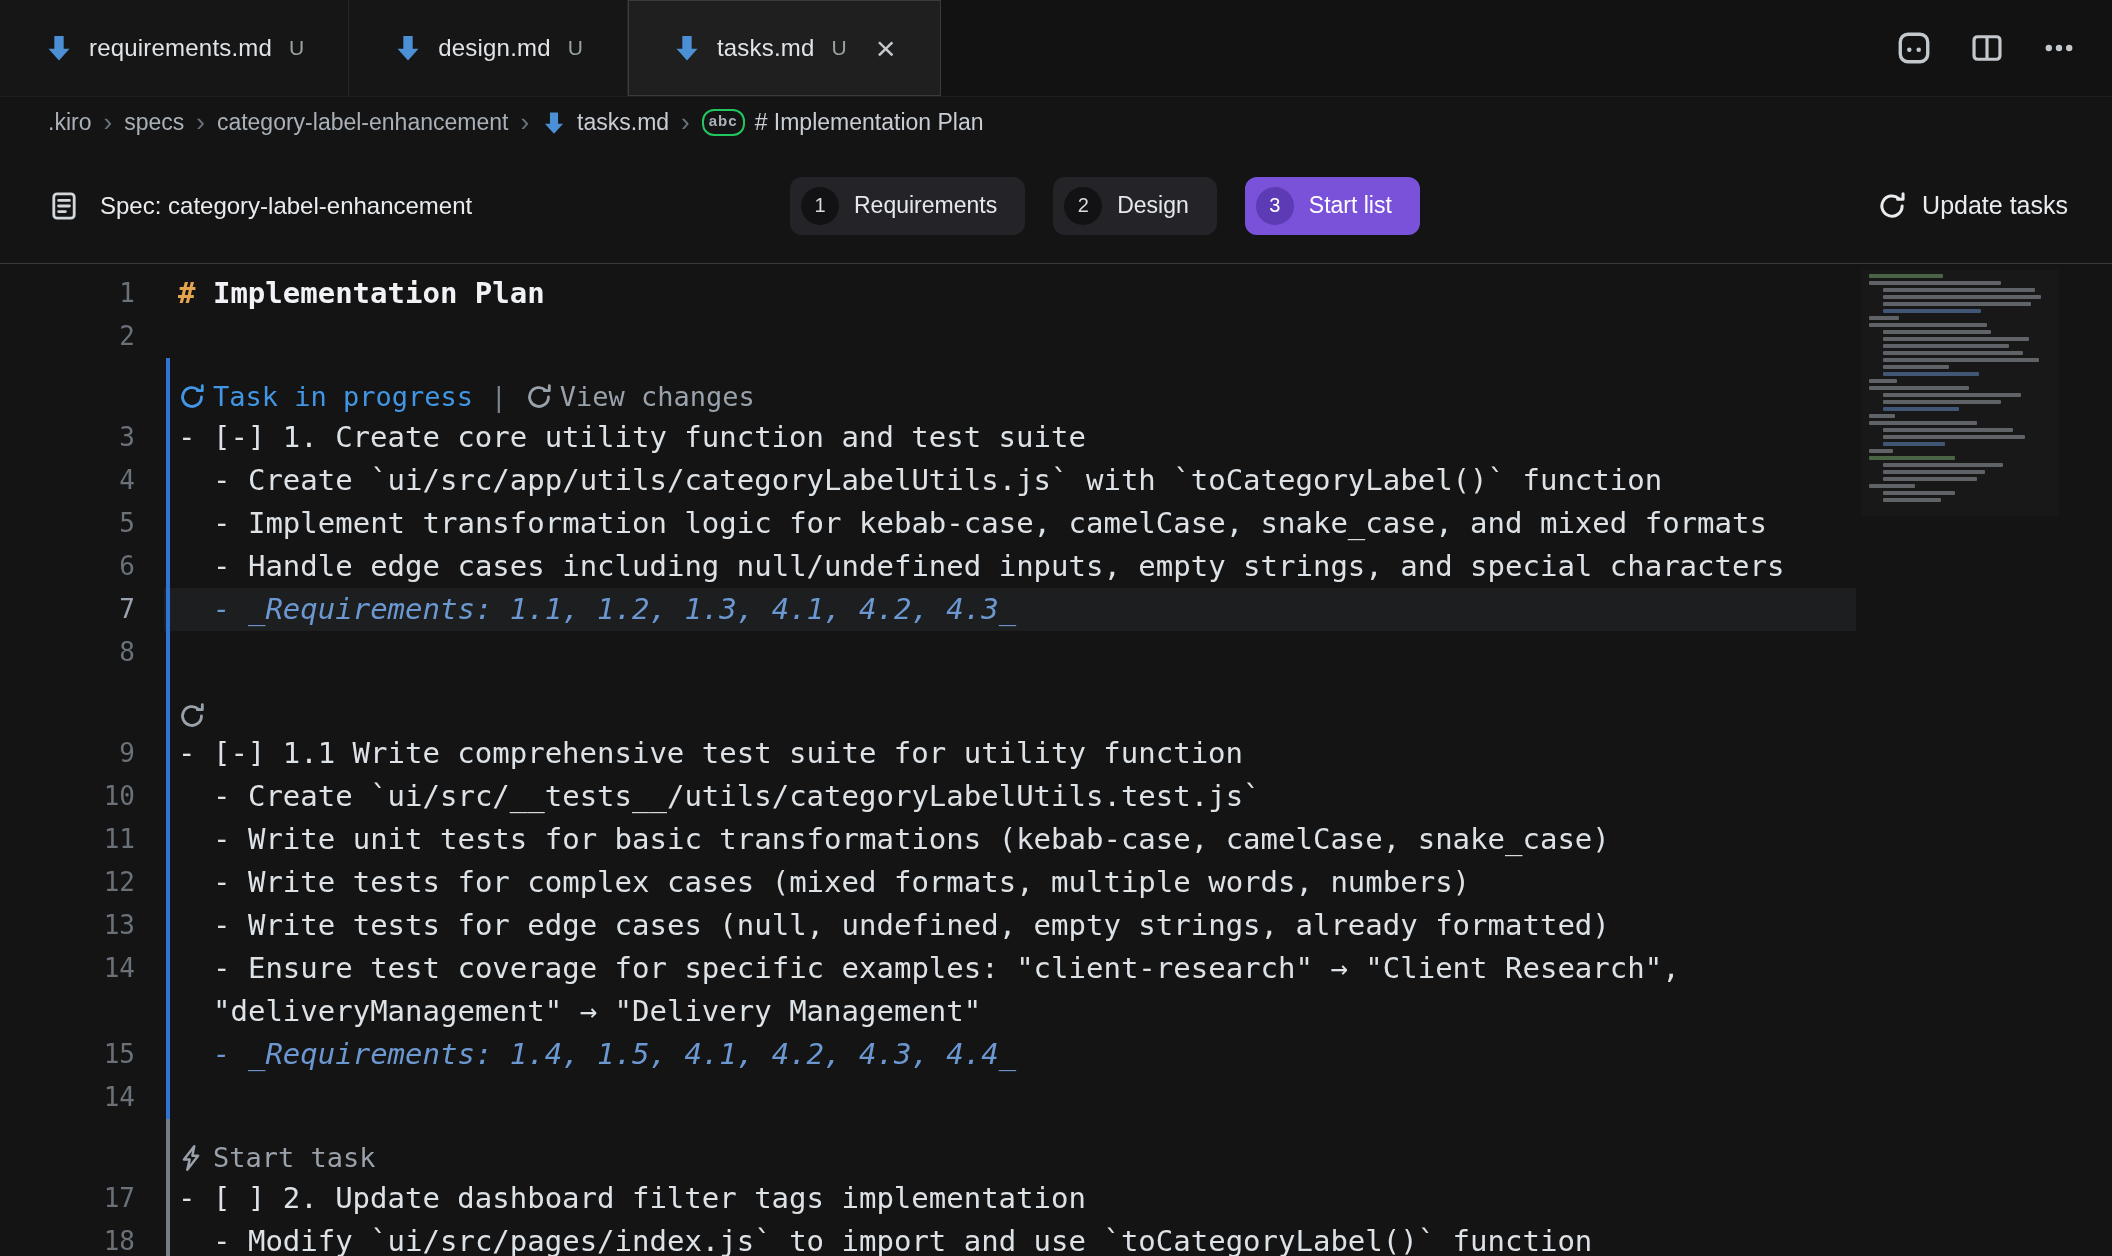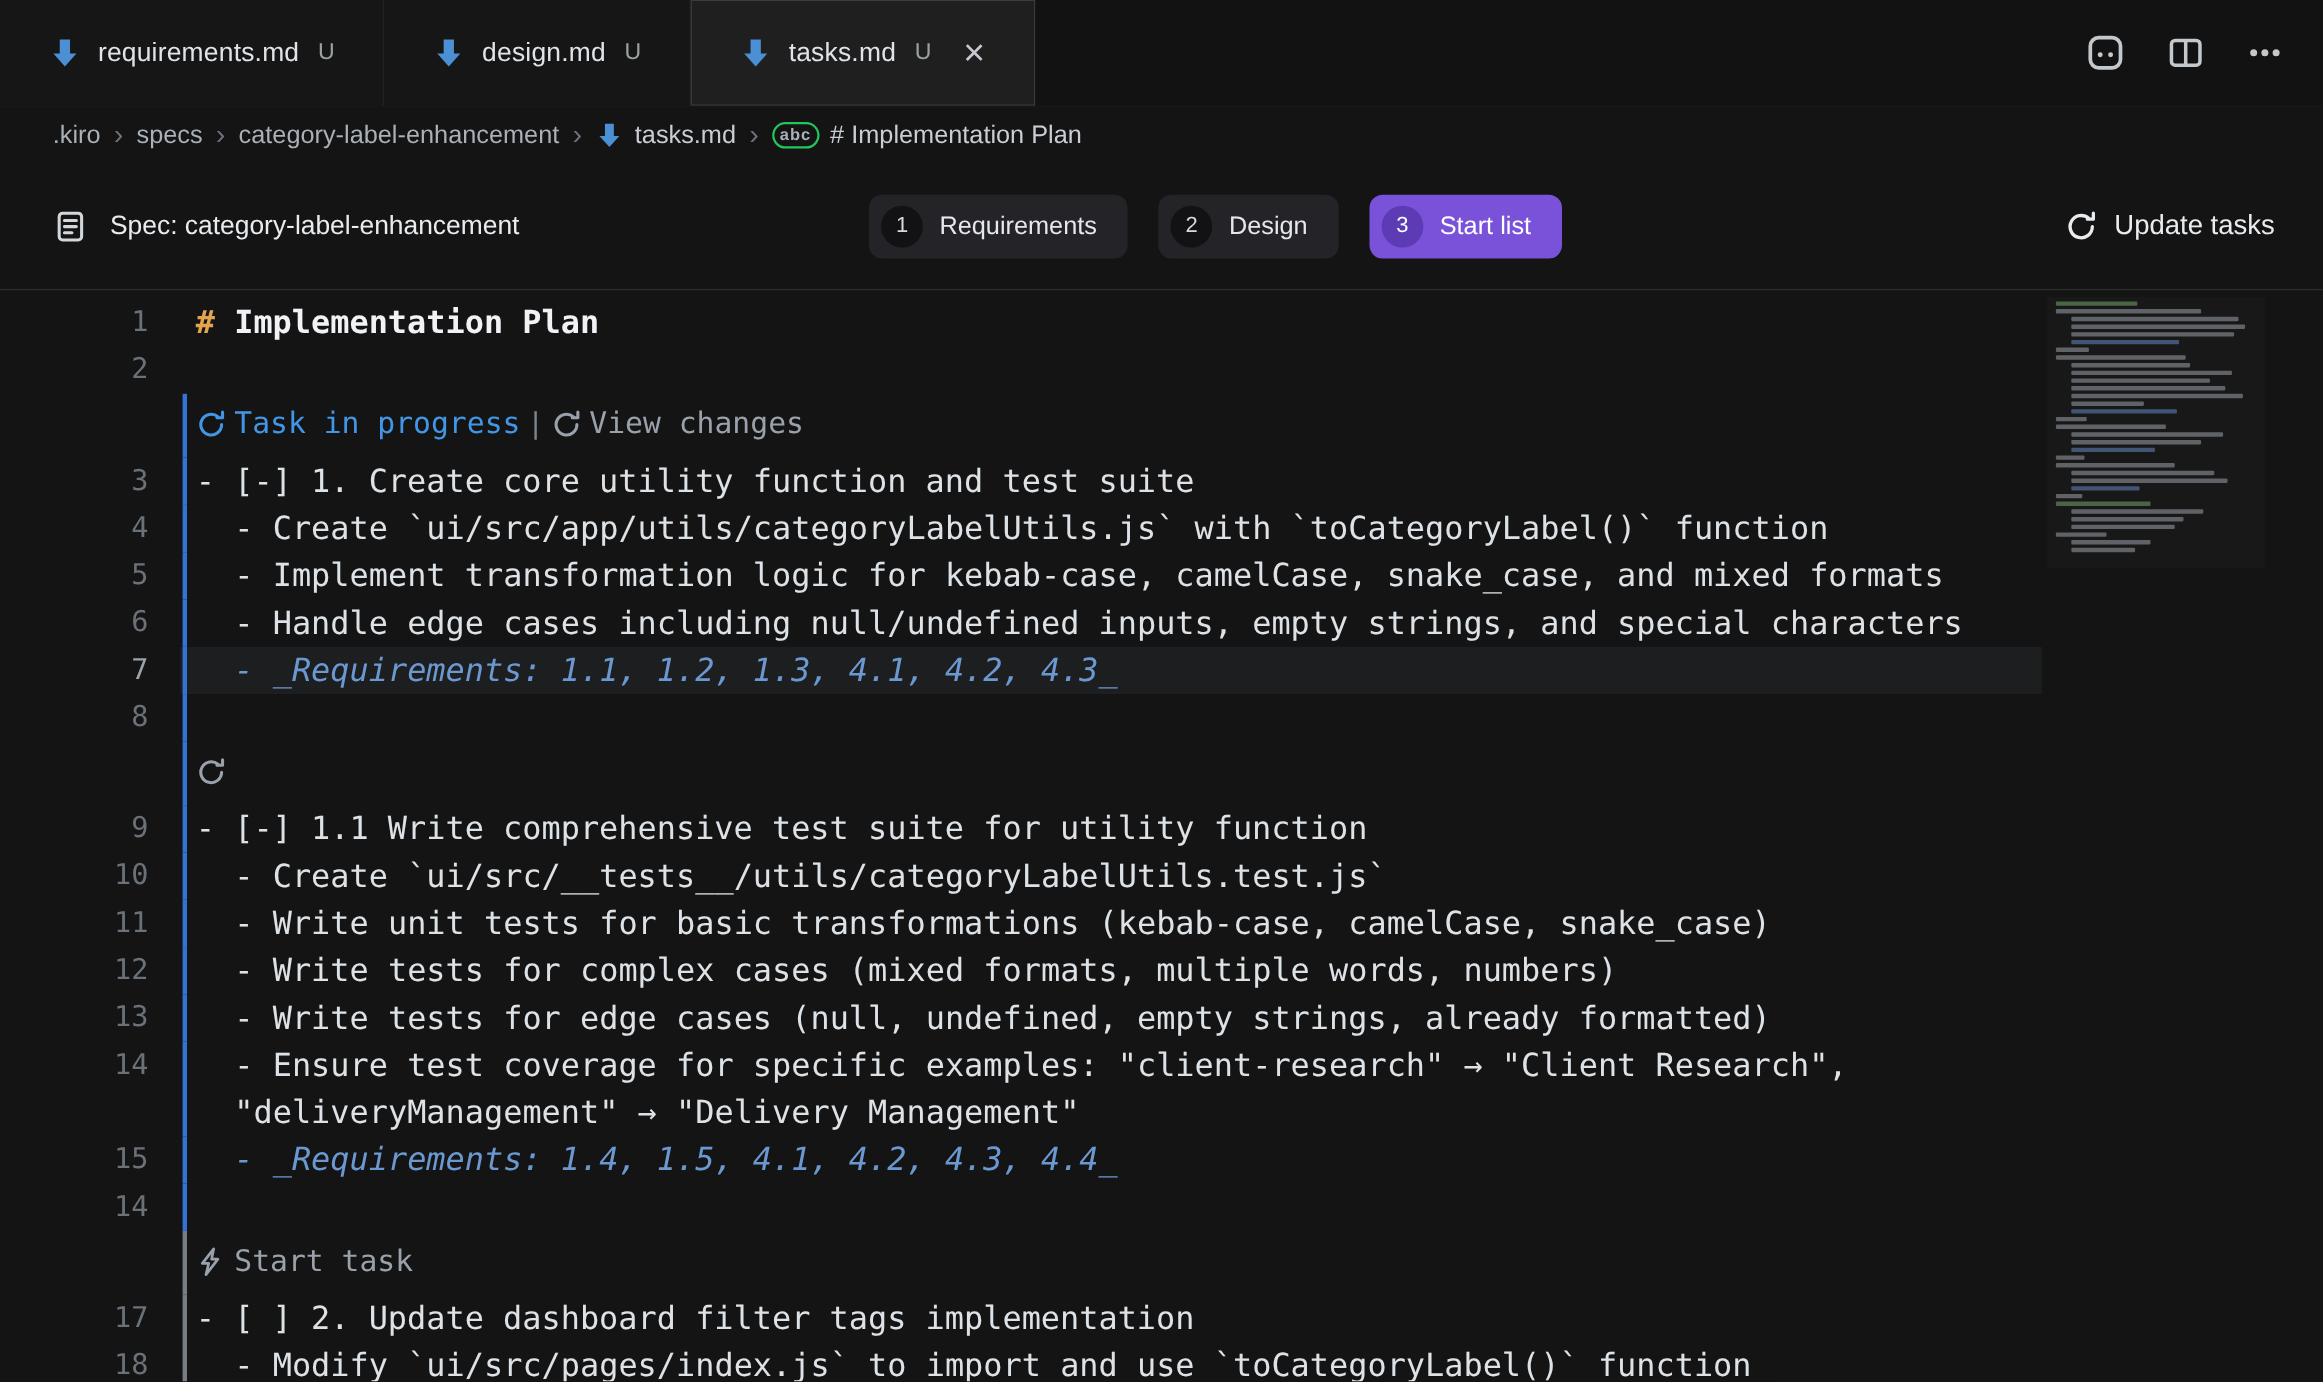--- a/index.html
+++ b/index.html
@@ -15,21 +15,21 @@
   .tab .badge{font-size:21px;color:#99a49d;margin-left:2px}
   .tab .close{font-size:34px;color:#c6cad0;margin-left:14px;line-height:1;cursor:pointer}
   .tab-actions{display:flex;align-items:center;gap:38px;padding-right:36px;color:#c3c8cd}
   .act-btn{display:flex;align-items:center;cursor:pointer;color:#c3c8cd}
 
   .icon{display:inline-flex;align-items:center;justify-content:center}
   .icon svg{display:block}
 
   
   .breadcrumb{height:51px;flex:0 0 auto;display:flex;align-items:center;padding-left:48px;background:#141414;font-size:23px;color:#a9b0b8;white-space:nowrap}
-  .crumb{display:inline-flex;align-items:center;gap:10px;cursor:pointer}
+  .crumb{display:inline-flex;gap:10px;cursor:pointer}
   .crumb:nth-last-child(-n+3) .crumb-label{color:#c9ced5}
   .crumb-sep{color:#6d737b;font-size:26px;padding:0 12px}
   .abc{border:2px solid #22c55e;border-radius:12px;font-size:15px;line-height:20px;padding:0 5px;color:#aab1b9;letter-spacing:1px;font-weight:bold}
 
   
   .spec-bar{height:116px;flex:0 0 auto;display:flex;align-items:center;padding:0 44px 0 48px;border-bottom:1px solid #393939;background:#141414}
   .spec-left{display:flex;align-items:center;gap:20px;font-size:24px;color:#e9ecef;width:742px;flex:0 0 auto}
   .steps{display:flex;gap:28px;align-items:center}
   .step{display:flex;align-items:center;gap:15px;background:#242428;border:none;border-radius:12px;height:58px;padding:0 28px 0 11px;font-size:23px;color:#e6e9ec;cursor:pointer;font-family:inherit}
   .step .num{width:38px;height:38px;border-radius:50%;background:#121214;display:inline-flex;align-items:center;justify-content:center;font-size:20px;color:#d6dade;flex:0 0 auto}
@@ -44,21 +44,21 @@
   .row.cur .ln{color:#9aa2ac}
   .row .code{margin-left:43px;width:1680px;font-size:29px;line-height:43px;color:#dde2e7;white-space:pre-wrap;word-break:normal;overflow-wrap:break-word;position:relative;z-index:1}
   .row .code.ind{padding-left:35px}
   .row .code.req{color:#6c98d2;font-style:italic}
   .seg-hash{color:#e3a44f;font-weight:bold}
   .seg-hb{color:#f0f2f5;font-weight:bold}
   .row.bar::before{content:"";position:absolute;left:166px;top:0;bottom:0;width:4px;background:#3174d4;z-index:2}
   .row.bar.gray::before{background:#767d86}
   .row.cur::after{content:"";position:absolute;left:164px;top:0;height:100%;width:1692px;background:rgba(205,220,240,0.055);z-index:0}
   .row.lens{height:58px}
-  .row.lens .code{display:flex;align-items:center;gap:6px;padding-bottom:2px}
+  .row.lens .code{display:flex;align-items:flex-end;gap:18px;padding-bottom:2px}
   .lens-item{display:inline-flex;align-items:center;gap:7px;font-size:27px;line-height:34px;color:#99a1aa;cursor:pointer}
   .lens-item.blue{color:#4296e6}
   .lens-sep{color:#7d848d;font-size:26px;line-height:34px}
 
   
   .minimap{position:absolute;top:6px;right:53px;width:198px;height:246px;background:rgba(255,255,255,0.018)}
   .mm-line{position:absolute;height:4px;border-radius:1px;opacity:.55}
 </style>
 </head>
 <body>

